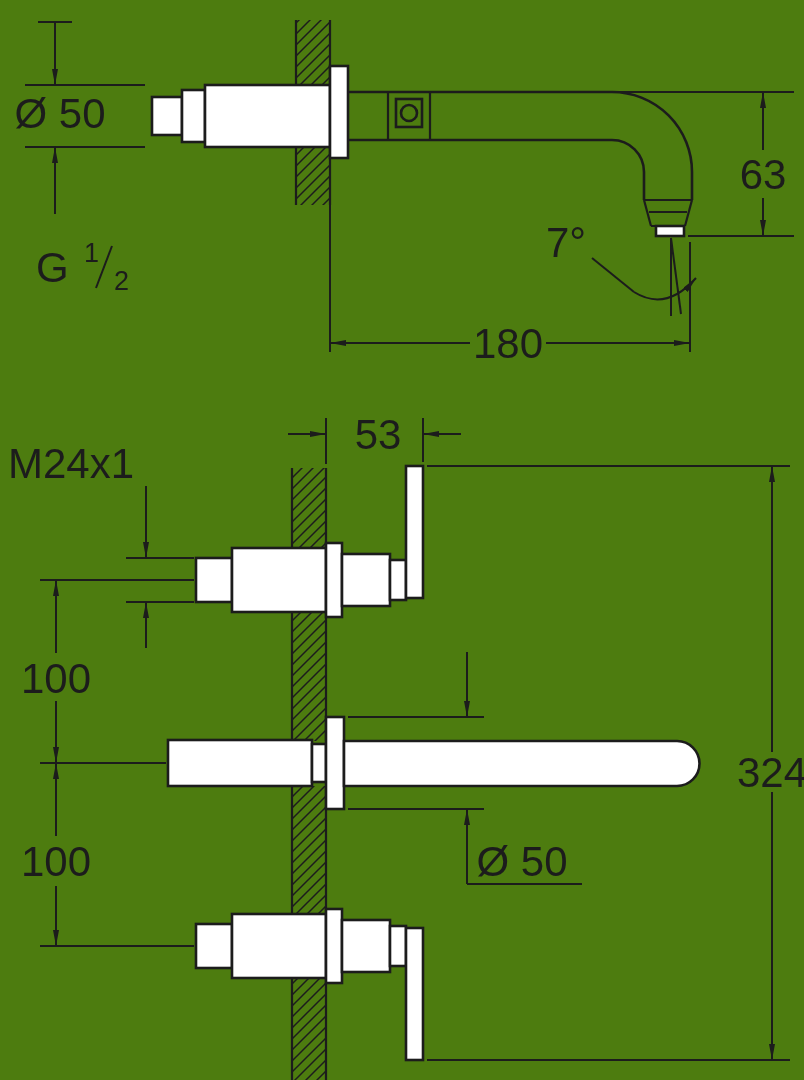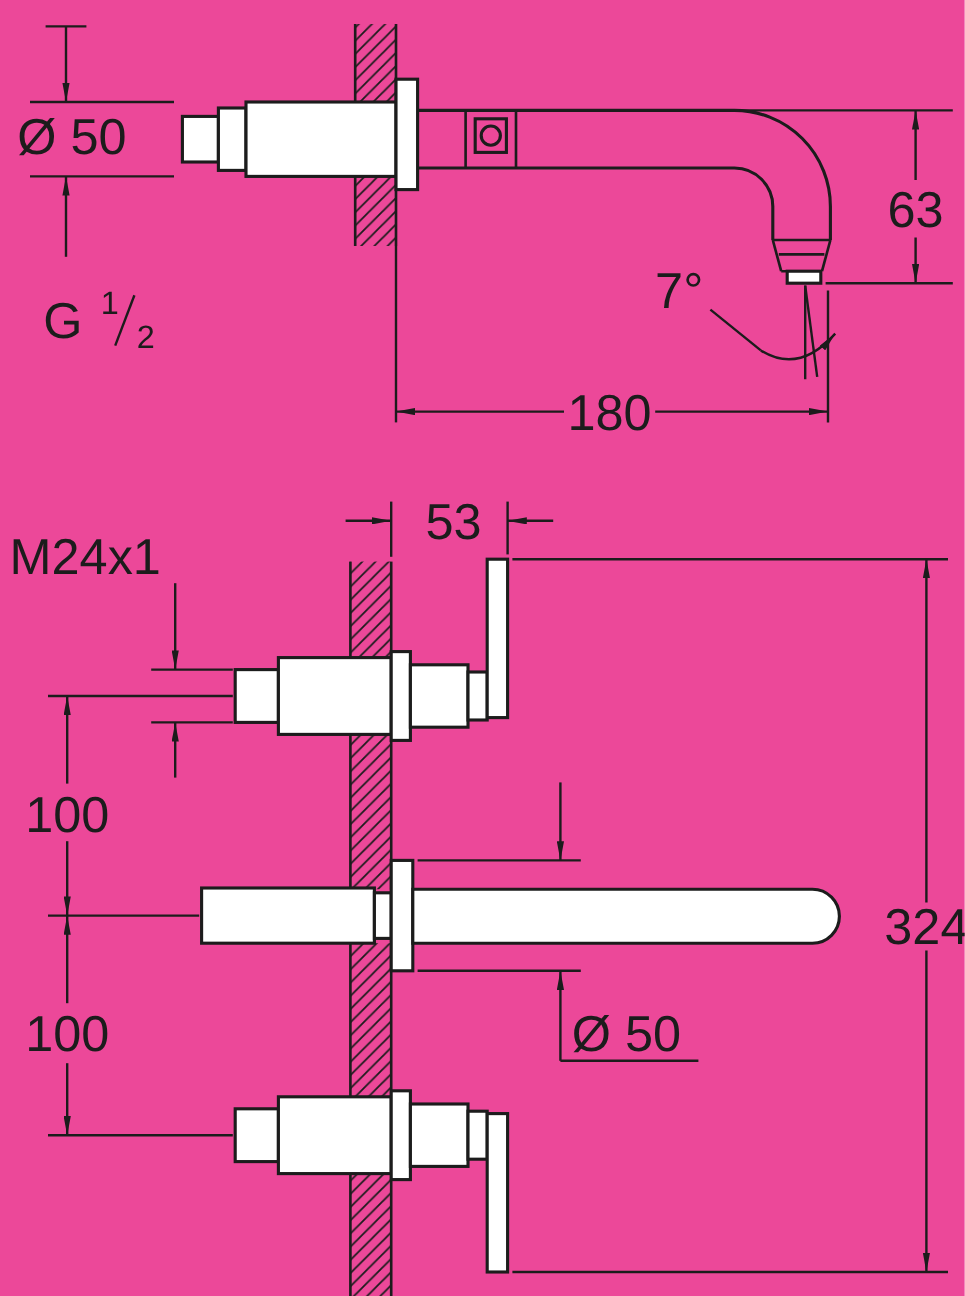--- a/index.html
+++ b/index.html
@@ -1,16 +1,16 @@
 <!DOCTYPE html>
 <html><head>
 <meta charset="utf-8">
 <style>
   html,body{margin:0;padding:0;background:#ffffff;}
-  .canvas{width:804px;height:1080px;background:#ec4899;position:relative;overflow:hidden;}
+  .canvas{width:804px;height:1080px;background:#4d7c0f;position:relative;overflow:hidden;}
   svg{display:block;}
   text{font-family:"Liberation Sans","DejaVu Sans",sans-serif;fill:#1c1c1c;}
   .dim{font-size:42px;}
   .frac{font-size:27px;}
   .obj{stroke:#1c1c1c;stroke-width:2.6;fill:#ffffff;}
   .objn{stroke:#1c1c1c;stroke-width:2.6;fill:none;}
   .thin{stroke:#1c1c1c;stroke-width:2;fill:none;}
   .edge{stroke:#1c1c1c;stroke-width:2.2;fill:none;}
   .hatch{fill:url(#hatchpat);stroke:none;}
 </style>

